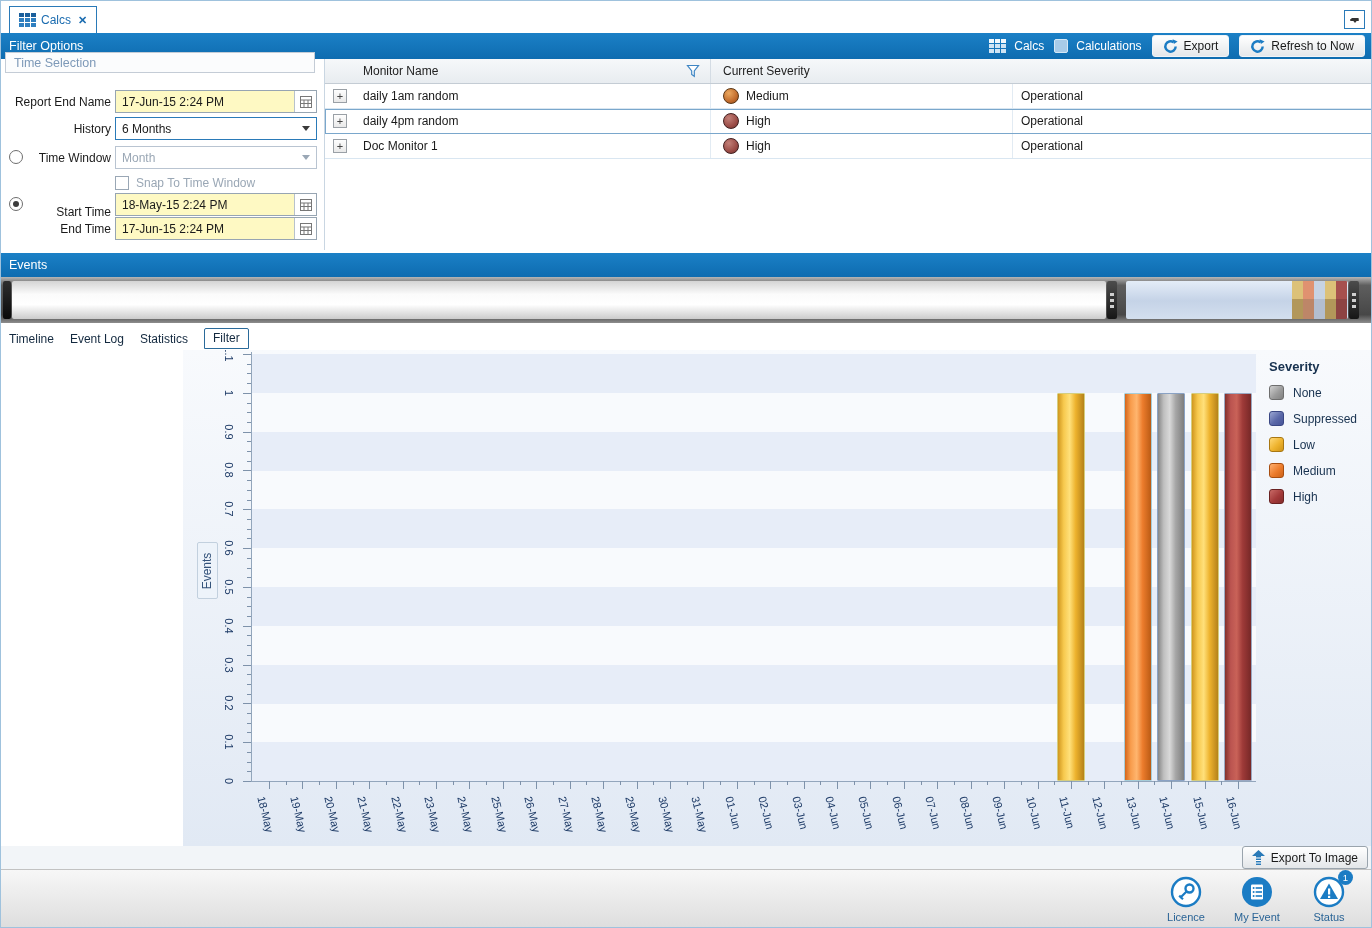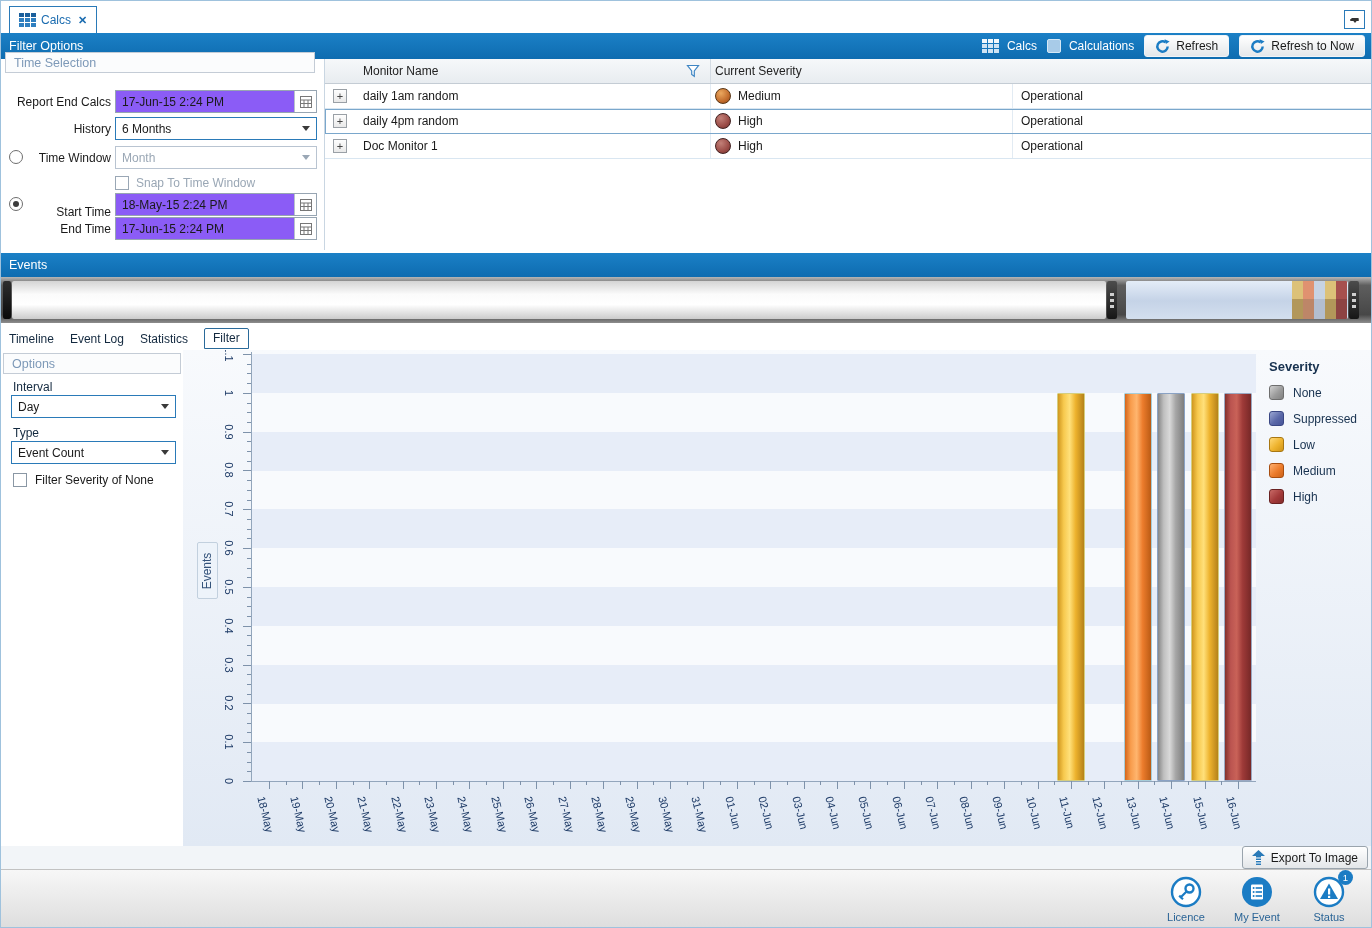--- a/index.html
+++ b/index.html
@@ -27,40 +27,40 @@
   
   .grid-icon{display:grid;grid-template-columns:repeat(3,5px);grid-template-rows:repeat(3,4px);gap:1px}
   .grid-icon i{background:#2f7fc0}
   .grid-icon i.hd{background:#1a5f9c}
   .grid-icon.light i{background:#cfe4f4}
   .grid-icon.light i.hd{background:#f2f8fc}
 
   
   .group-hdr{position:absolute;background:#fbfcfd;border:1px solid #c4ccd6;color:#7d99b8;font-size:12.5px;display:flex;align-items:center;padding-left:8px}
   .f-label{position:absolute;text-align:right;color:#1a1a1a}
-  .f-input{position:absolute;height:23px;border:1px solid #97a5b2;background:#8b5cf6;display:flex;align-items:center}
+  .f-input{position:absolute;height:23px;border:1px solid #97a5b2;background:#fef9c3;display:flex;align-items:center}
   .f-input input{flex:1;border:none;outline:none;background:transparent;font:12px "Liberation Sans",sans-serif;color:#1a1a1a;padding:0 6px;min-width:0}
   .cal-btn{width:22px;height:100%;border-left:1px solid #b8c2cc;display:flex;align-items:center;justify-content:center;background:#fff;cursor:pointer}
   .dd{position:absolute;height:23px;border:1px solid #2a7ab8;background:#fff;display:flex;align-items:center;padding:0 6px;cursor:pointer}
   .dd .val{flex:1}
   .dd.disabled{border-color:#b9c4d1;color:#9aa7b5}
   .caret{width:0;height:0;border-left:4px solid transparent;border-right:4px solid transparent;border-top:5px solid #3a3a3a}
   .dd.disabled .caret{border-top-color:#9aa7b5}
   .radio{position:absolute;width:14px;height:14px;border:1px solid #6e6e6e;border-radius:50%;background:#fff;cursor:pointer}
   .radio.sel::after{content:"";position:absolute;left:3px;top:3px;width:6px;height:6px;border-radius:50%;background:#3c3c3c}
   .chk{width:14px;height:14px;border:1px solid #8a97a4;background:#fff;cursor:pointer;flex:none}
 
   
   .mon-table{position:absolute;left:323px;top:58px;width:1048px;height:191px;background:#fff;border-left:1px solid #c9d6e2}
   .mt-header{height:25px;background:linear-gradient(#f6f8fa,#e8ecf0);border-bottom:1px solid #c4ccd4;display:flex;align-items:center;color:#222}
   .mt-row{height:25px;display:flex;align-items:center;border-bottom:1px solid #d9e6f1;background:#fff}
   .mt-row.selected{outline:1px solid #7aa7cc;outline-offset:-1px}
   .c-exp{width:30px;display:flex;justify-content:center;flex:none}
   .c-name{width:355px;padding-left:8px;flex:none;display:flex;}
-  .c-sev{width:302px;padding-left:4px;flex:none;display:flex;align-items:center;gap:7px;border-left:1px solid #e2ebf3;height:100%}
+  .c-sev{width:302px;padding-left:12px;flex:none;display:flex;align-items:center;gap:7px;border-left:1px solid #e2ebf3;height:100%}
   .c-cat{flex:1;padding-left:8px;display:flex;align-items:center;border-left:1px solid #e2ebf3;height:100%}
   .mt-header .c-sev,.mt-header .c-cat{border-left:1px solid #d4dce4}
   .expander{width:14px;height:14px;border:1px solid #9aa0a6;background:linear-gradient(#fefefe,#e9e9e9);font-size:11px;line-height:12px;text-align:center;color:#444;cursor:pointer}
   .sev-dot{width:16px;height:16px;border-radius:50%;flex:none}
   .sev-medium{background:radial-gradient(circle at 35% 30%,#eba85f,#c16b2c 62%,#8e4a1e);border:1px solid #5a3614}
   .sev-high{background:radial-gradient(circle at 35% 30%,#c28078,#9a4b46 62%,#6e3430);border:1px solid #422020}
   .funnel{margin-left:auto;margin-right:10px;flex:none;cursor:pointer}
 
   
   .band{position:absolute;left:0;top:276px;width:100%;height:46px;background:linear-gradient(180deg,#b6b6b6,#5e5e5e 18%,#474747 82%,#8e8e8e)}
@@ -165,37 +165,37 @@
       </div>
       <div class="bar-toggle">
         <span class="sq-icon"></span>
         <span>Calculations</span>
       </div>
       <div class="bar-btn">
         <svg width="15" height="15" viewBox="0 0 16 16">
             <path d="M13.5 8a5.5 5.5 0 1 1-2.2-4.4" fill="none" stroke="#1b7cc4" stroke-width="2.6"></path>
             <polygon points="10.2,0.2 11.6,5.2 15.6,2.6" fill="#1b7cc4"></polygon>
           </svg>
-        <span>Refresh</span>
+        <span>Export</span>
       </div>
       <div class="bar-btn">
         <svg width="15" height="15" viewBox="0 0 16 16">
             <path d="M13.5 8a5.5 5.5 0 1 1-2.2-4.4" fill="none" stroke="#1b7cc4" stroke-width="2.6"></path>
             <polygon points="10.2,0.2 11.6,5.2 15.6,2.6" fill="#1b7cc4"></polygon>
           </svg>
         <span>Refresh to Now</span>
       </div>
     </div>
   </div>
 
   <div class="group-hdr" style="left:4px;top:51px;width:310px;height:21px">
     <span>Time Selection</span>
   </div>
 
-  <span class="f-label" style="left:0;top:94px;width:110px">Report End Calcs</span>
+  <span class="f-label" style="left:0;top:94px;width:110px">Report End Name</span>
   <div class="f-input" style="left:114px;top:89px;width:202px">
     <input value="17-Jun-15 2:24 PM" style="">
     <span class="cal-btn">
         <svg width="12" height="12" viewBox="0 0 12 12">
           <rect x="0.5" y="0.5" width="11" height="11" fill="#fff" stroke="#777"></rect>
           <path d="M0.5 4 H11.5 M4 4 V11.5 M8 4 V11.5 M0.5 7.5 H11.5" stroke="#777" fill="none"></path>
         </svg>
       </span>
   </div>
 
@@ -326,39 +326,20 @@
       </div>
   </div>
 
   <div class="view-tabs">
     <span class="vt">Timeline</span>
     <span class="vt">Event Log</span>
     <span class="vt">Statistics</span>
     <span class="vt active">Filter</span>
   </div>
 
-  <div class="options-panel">
-    <div class="group-hdr" style="left:2px;top:3px;width:178px;height:21px">
-      <span>Options</span>
-    </div>
-    <span class="opt-label" style="top:30px">Interval</span>
-    <div class="dd" style="left:10px;top:45px;width:165px">
-      <span class="val">Day</span>
-      <span class="caret"></span>
-    </div>
-    <span class="opt-label" style="top:76px">Type</span>
-    <div class="dd" style="left:10px;top:91px;width:165px">
-      <span class="val">Event Count</span>
-      <span class="caret"></span>
-    </div>
-    <div style="position:absolute;left:12px;top:123px;display:flex;align-items:center;gap:8px">
-      <span class="chk"></span>
-      <span>Filter Severity of None</span>
-    </div>
-  </div>
 
   <div class="chart-region" id="chart-region">
     <div class="ylab-box">
       <span>Events</span>
     </div>
     <div id="plot">
         <div class="stripe blue" style="left: 68px; width: 1005px; top: 392px; height: 39px;"></div>
         <div class="stripe" style="left: 68px; width: 1005px; top: 353px; height: 39px;"></div>
         <div class="stripe blue" style="left: 68px; width: 1005px; top: 315px; height: 39px;"></div>
         <div class="stripe" style="left: 68px; width: 1005px; top: 276px; height: 39px;"></div>

